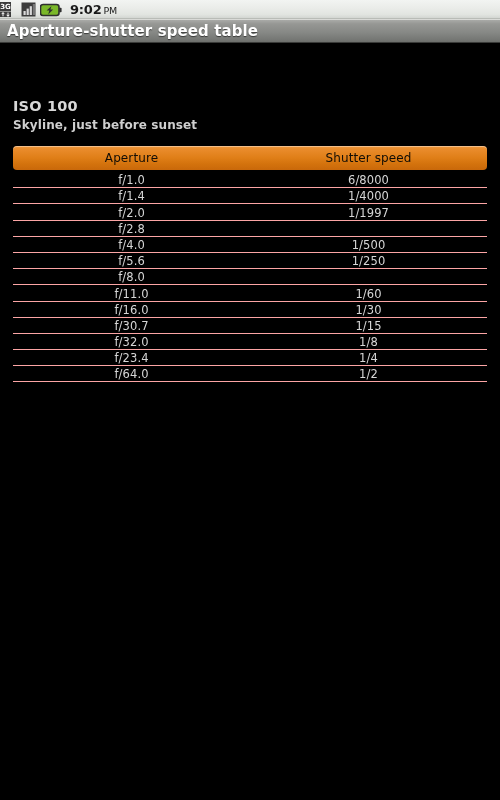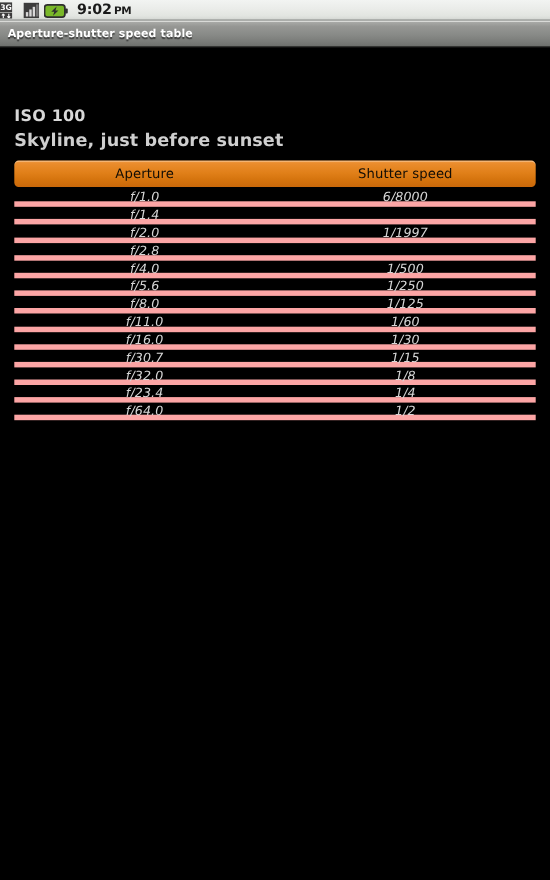--- a/index.html
+++ b/index.html
@@ -64,39 +64,39 @@
   #clock {
     font-size: 13px;
     font-weight: bold;
     color: #1a1a1a;
     margin-left: 4px;
     letter-spacing: -0.2px;
     line-height: 1;
   }
   #clock .ampm {
     font-size: 9.5px;
-    font-weight: bold;
+    font-weight: normal;
     margin-left: 2px;
   }
 
   
   #title-bar {
     position: absolute;
     top: 19px; left: 0;
     width: 500px;
     height: 24px;
     background: linear-gradient(to bottom, #a9aaa7 0%, #969794 18%, #878986 55%, #767875 88%, #6d6f6c 100%);
     border-top: 1px solid #d9dad7;
     border-bottom: 1px solid #3a3b39;
     display: flex;
     align-items: center;
   }
 
   #title-text {
-    font-size: 10px;
+    font-size: 15px;
     font-weight: bold;
     color: #ffffff;
     padding-left: 7px;
     text-shadow: 0 1px 1px rgba(0,0,0,0.55);
     letter-spacing: 0.1px;
   }
 
   
   #content {
     position: absolute;
@@ -113,21 +113,21 @@
   }
 
   #iso-title {
     font-size: 14.5px;
     font-weight: bold;
     color: #d8d8d8;
     letter-spacing: 0.2px;
   }
 
   #subtitle {
-    font-size: 16px;
+    font-size: 12px;
     font-weight: bold;
     color: #cfcfcf;
     margin-top: 4px;
     letter-spacing: 0.1px;
   }
 
   
   #table-wrap {
     position: absolute;
     top: 102px;
@@ -151,24 +151,23 @@
     color: #120d05;
     text-align: center;
     letter-spacing: 0.1px;
   }
 
   .col-aperture { width: 50%; }
   .col-shutter  { width: 50%; }
 
   .row {
     display: flex;
-    align-items: flex-start;
+    align-items: flex-end;
     height: 16.2px;
-    border-bottom: 5px solid #fca5a5;
-    font-style: italic;
+    border-bottom: 1px solid #fca5a5;
   }
 
   .row:first-of-type {
     margin-top: 2px;
   }
 
   .td {
     font-size: 11.5px;
     color: #d6d6d6;
     text-align: center;
@@ -233,39 +232,39 @@
         <div class="th col-shutter">Shutter speed</div>
       </div>
 
       <div id="table-body">
           <div class="row">
             <div class="td col-aperture">f/1.0</div>
             <div class="td col-shutter">6/8000</div>
           </div>
           <div class="row">
             <div class="td col-aperture">f/1.4</div>
+            <div class="td col-shutter">1/4000</div>
           </div>
           <div class="row">
             <div class="td col-aperture">f/2.0</div>
             <div class="td col-shutter">1/1997</div>
           </div>
           <div class="row">
             <div class="td col-aperture">f/2.8</div>
           </div>
           <div class="row">
             <div class="td col-aperture">f/4.0</div>
             <div class="td col-shutter">1/500</div>
           </div>
           <div class="row">
             <div class="td col-aperture">f/5.6</div>
             <div class="td col-shutter">1/250</div>
           </div>
           <div class="row">
             <div class="td col-aperture">f/8.0</div>
-            <div class="td col-shutter">1/125</div>
           </div>
           <div class="row">
             <div class="td col-aperture">f/11.0</div>
             <div class="td col-shutter">1/60</div>
           </div>
           <div class="row">
             <div class="td col-aperture">f/16.0</div>
             <div class="td col-shutter">1/30</div>
           </div>
           <div class="row">

